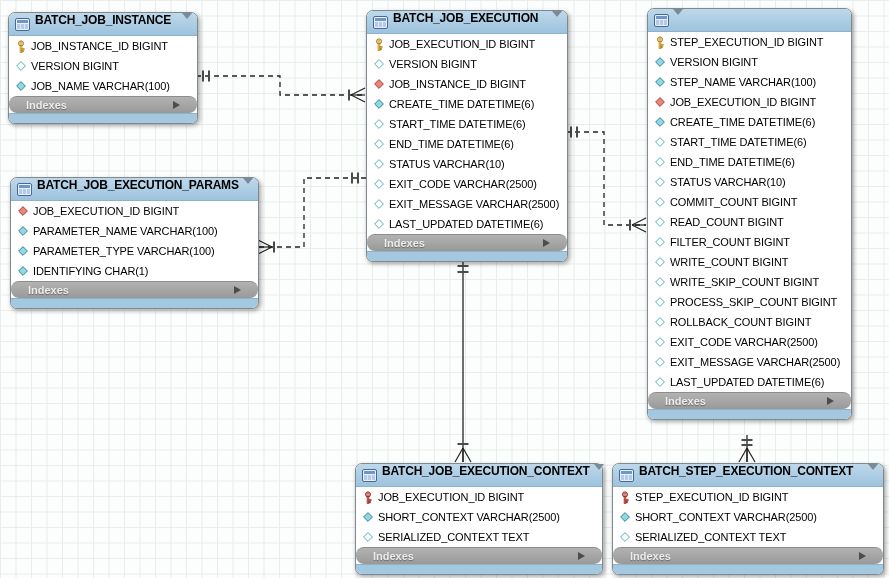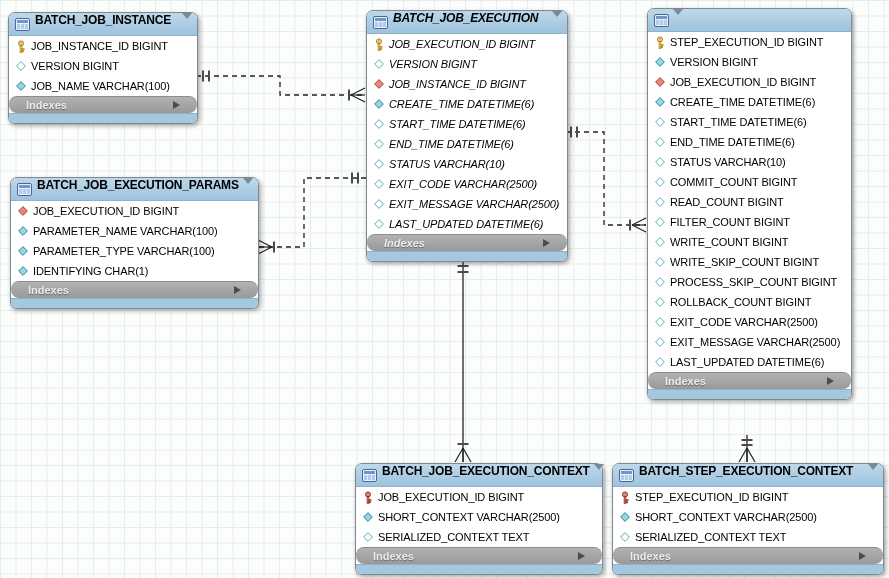--- a/index.html
+++ b/index.html
@@ -155,21 +155,21 @@
           </span>
           <span class="col-label">JOB_NAME VARCHAR(100)</span>
         </div>
       </div>
       <div class="indexes-bar">
         <span class="indexes-label">Indexes</span>
         <span class="expand-arrow"></span>
       </div>
       <div class="footer-strip"></div>
     </div>
-    <div class="tbl" style="left: 366px; top: 10px; width: 200px; font-style: italic;">
+    <div class="tbl" style="left: 366px; top: 10px; width: 200px;">
       <div class="tbl-header">
         <span class="tbl-icon">
           <svg width="15" height="13" viewBox="0 0 15 13">
             <rect x="0.5" y="0.5" width="14" height="12" rx="1.5" fill="#e8f1f9" stroke="#46679b"></rect>
             <rect x="2" y="2" width="11" height="3" fill="#7096c5"></rect>
             <rect x="2" y="6" width="3.1" height="5" fill="#b3cbe8"></rect>
             <rect x="5.9" y="6" width="3.1" height="5" fill="#b3cbe8"></rect>
             <rect x="9.8" y="6" width="3.2" height="5" fill="#b3cbe8"></rect>
           </svg>
         </span>
@@ -294,20 +294,28 @@
           </span>
           <span class="col-label">STEP_EXECUTION_ID BIGINT</span>
         </div>
         <div class="col-row">
           <span class="cicon">
             <svg width="12" height="12" viewBox="0 0 12 12">
               <rect x="2.9" y="2.9" width="6.2" height="6.2" transform="rotate(45 6 6)" fill="#8fd9e4" stroke="#2e7f8d" stroke-width="0.9"></rect>
             </svg>
           </span>
           <span class="col-label">VERSION BIGINT</span>
+        </div>
+        <div class="col-row">
+          <span class="cicon">
+            <svg width="12" height="12" viewBox="0 0 12 12">
+              <rect x="2.9" y="2.9" width="6.2" height="6.2" transform="rotate(45 6 6)" fill="#8fd9e4" stroke="#2e7f8d" stroke-width="0.9"></rect>
+            </svg>
+          </span>
+          <span class="col-label">STEP_NAME VARCHAR(100)</span>
         </div>
         <div class="col-row">
           <span class="cicon">
             <svg width="12" height="12" viewBox="0 0 12 12">
               <rect x="2.9" y="2.9" width="6.2" height="6.2" transform="rotate(45 6 6)" fill="#e8867c" stroke="#a8392e" stroke-width="0.9"></rect>
             </svg>
           </span>
           <span class="col-label">JOB_EXECUTION_ID BIGINT</span>
         </div>
         <div class="col-row">

